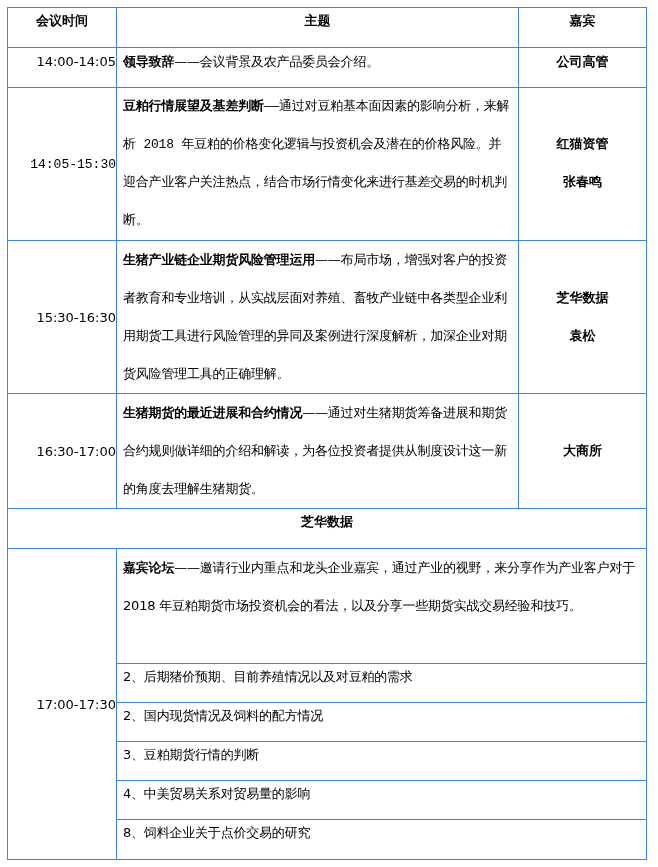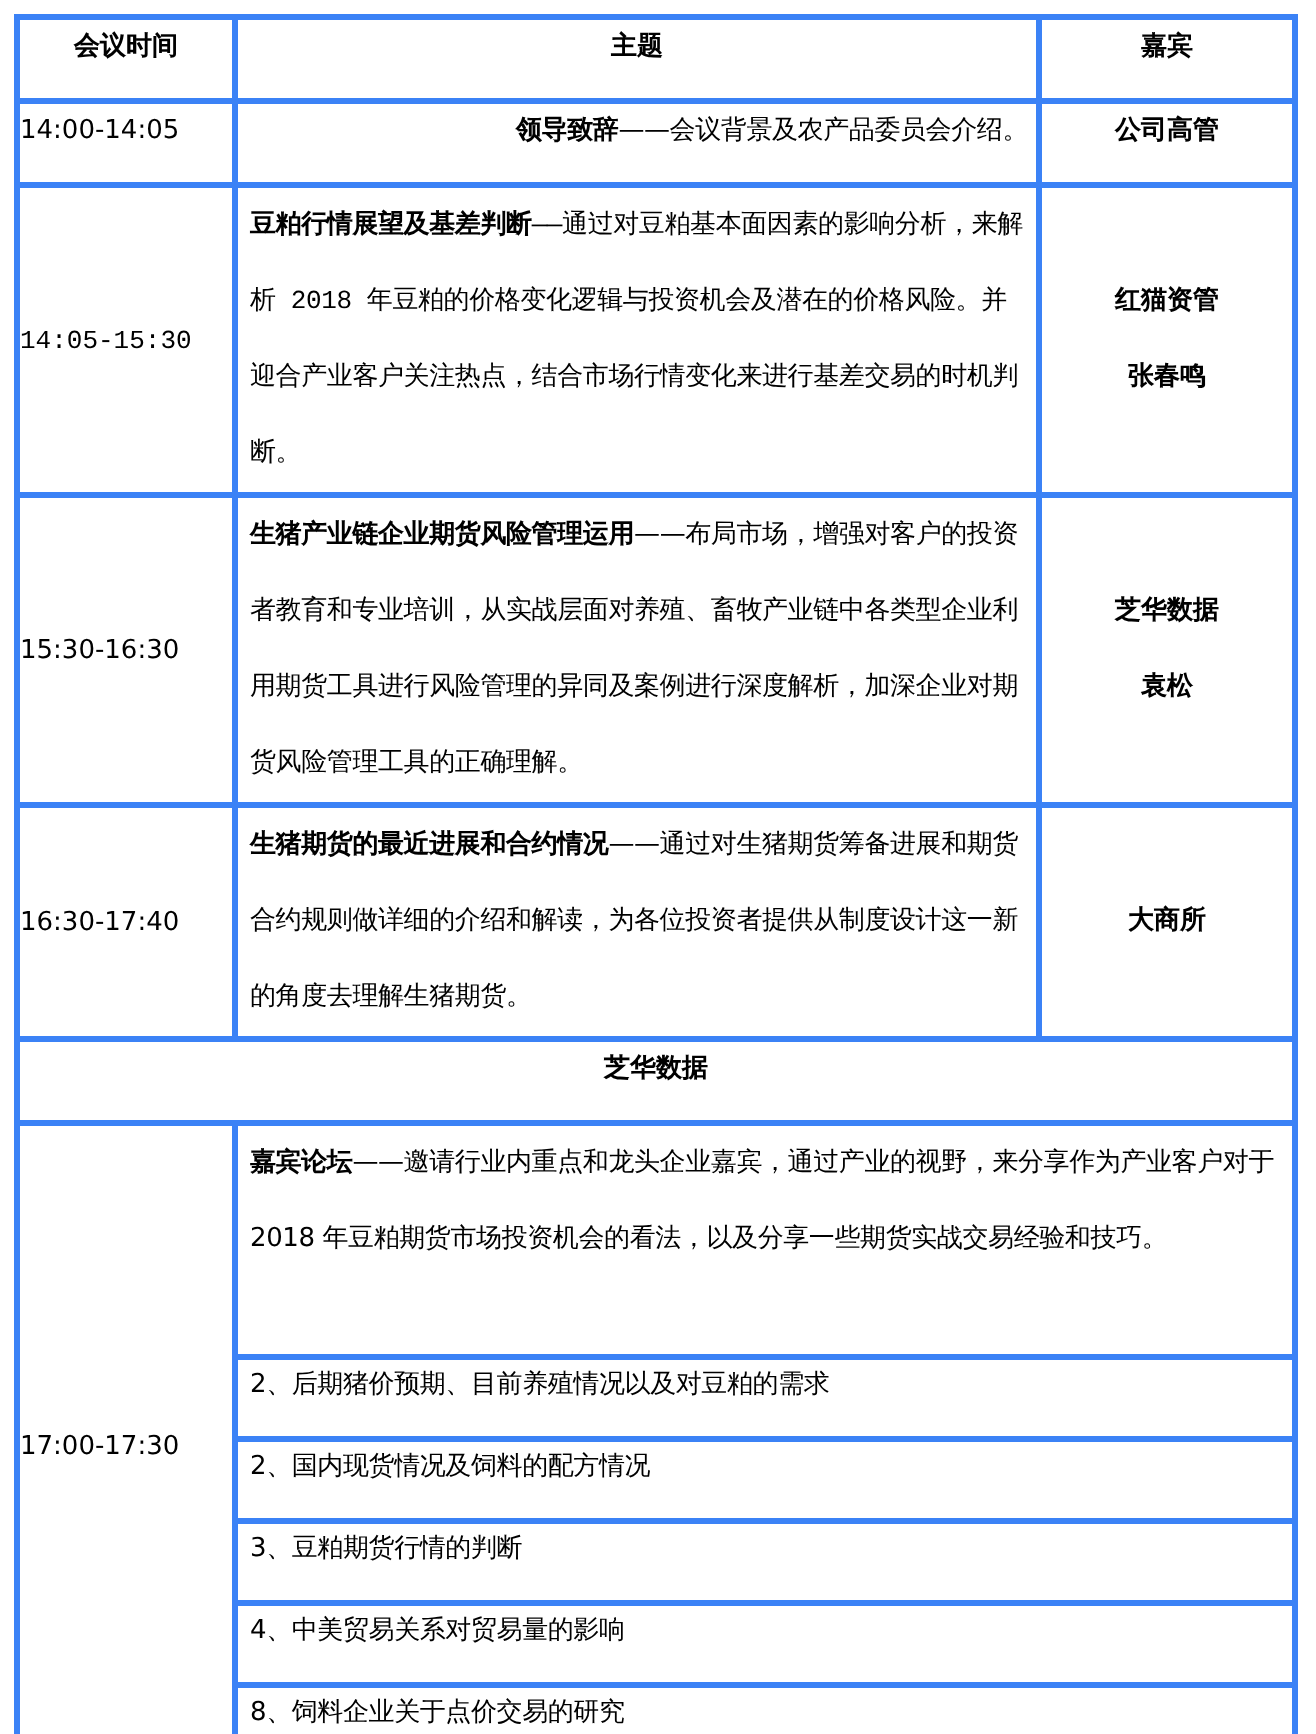--- a/index.html
+++ b/index.html
@@ -1,33 +1,33 @@
 <!DOCTYPE html>
 <html><head>
 <meta charset="utf-8">
 <style>
   html, body { margin: 0; padding: 0; background: #ffffff; }
   body { width: 658px; height: 867px; position: relative; overflow: hidden;
          font-family: "DejaVu Sans", "Liberation Sans", sans-serif; color: #000; }
   table.agenda { position: absolute; left: 7px; top: 7px; width: 639px;
                  border-collapse: collapse; table-layout: fixed; }
-  table.agenda td { border: 3px solid #3b82f6; padding: 0; font-size: 13px; vertical-align: top; }
+  table.agenda td { border: 1px solid #3b82f6; padding: 0; font-size: 13px; vertical-align: top; }
   col.c1 { width: 109px; } col.c2 { width: 402px; } col.c3 { width: 128px; }
   .hdr td { height: 39px; font-weight: bold; text-align: center; }
   .hdr td span { display: block; padding-top: 4px; }
-  .time { text-align: left; vertical-align: middle !important; }
+  .time { text-align: right; vertical-align: middle !important; }
   .time span { display: block; }
   .topic { padding: 0 4px 0 6px !important; line-height: 38px; font-size: 13px; letter-spacing: -0.2px; }
   .topic b { font-weight: bold; }
   .guest { text-align: center; vertical-align: middle !important; font-weight: bold; margin-top: 22px; }
   .guest span { display: block; line-height: 38px; }
   .r1 td { height: 39px; }
   .r1 .time, .r1 .guest { vertical-align: top !important; }
   .r1 .time span, .r1 .guest span { padding-top: 4px; line-height: 20px; }
-  .r1 .topic { line-height: 28px; text-align: right; }
+  .r1 .topic { line-height: 28px; }
   .r2 td { height: 152px; font-family: Liberation Mono, monospace; }
   .r3 td { height: 152px; }
   .r4 td { height: 114px; }
   .rd td { height: 39px; text-align: center; font-weight: bold; }
   .rd td span { display: block; padding-top: 4px; }
   .forum td.topic { height: 114px; }
   .sub td.topic { height: 38px; line-height: 26px; }
   .sub5 td.topic { height: 39px; }
 </style>
 </head>
@@ -79,21 +79,21 @@
         </td>
     <td class="topic"><b>生猪产业链企业期货风险管理运用</b><span>——布局市场，增强对客户的投资者教育和专业培训，从实战层面对养殖、畜牧产业链中各类型企业利用期货工具进行风险管理的异同及案例进行深度解析，加深企业对期货风险管理工具的正确理解。</span></td>
     <td class="guest">
           <span>芝华数据</span>
           <span>袁松</span>
         </td>
   </tr>
 
   <tr class="r4">
     <td class="time">
-          <span>16:30-17:40</span>
+          <span>16:30-17:00</span>
         </td>
     <td class="topic"><b>生猪期货的最近进展和合约情况</b><span>——通过对生猪期货筹备进展和期货合约规则做详细的介绍和解读，为各位投资者提供从制度设计这一新的角度去理解生猪期货。</span></td>
     <td class="guest">
           <span>大商所</span>
         </td>
   </tr>
 
   <tr class="rd">
     <td colspan="3">
           <span>芝华数据</span>

